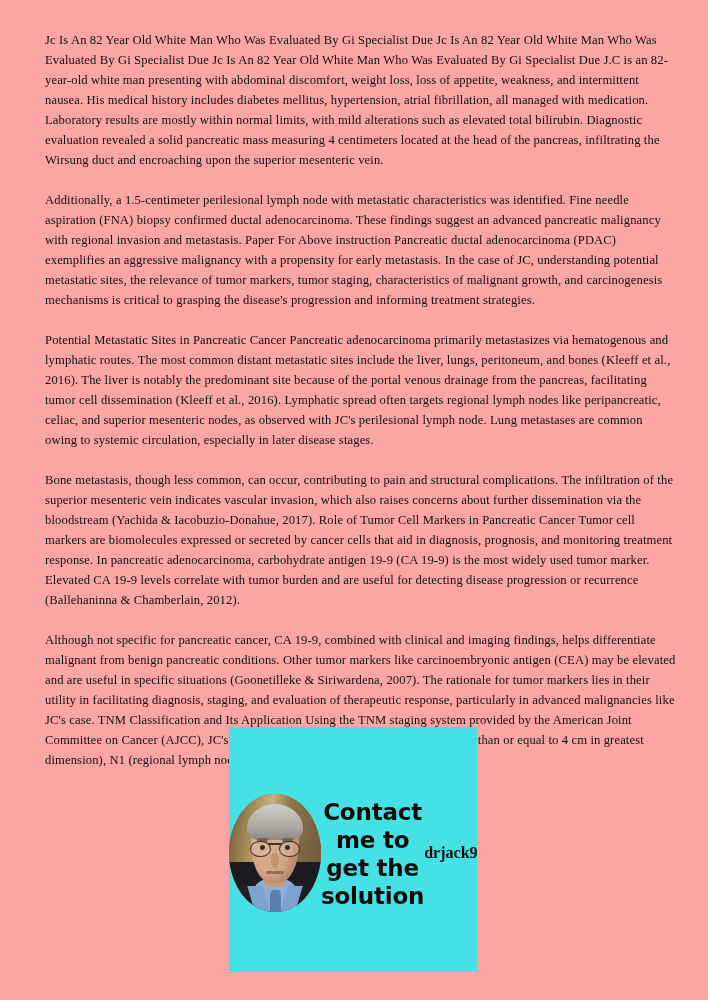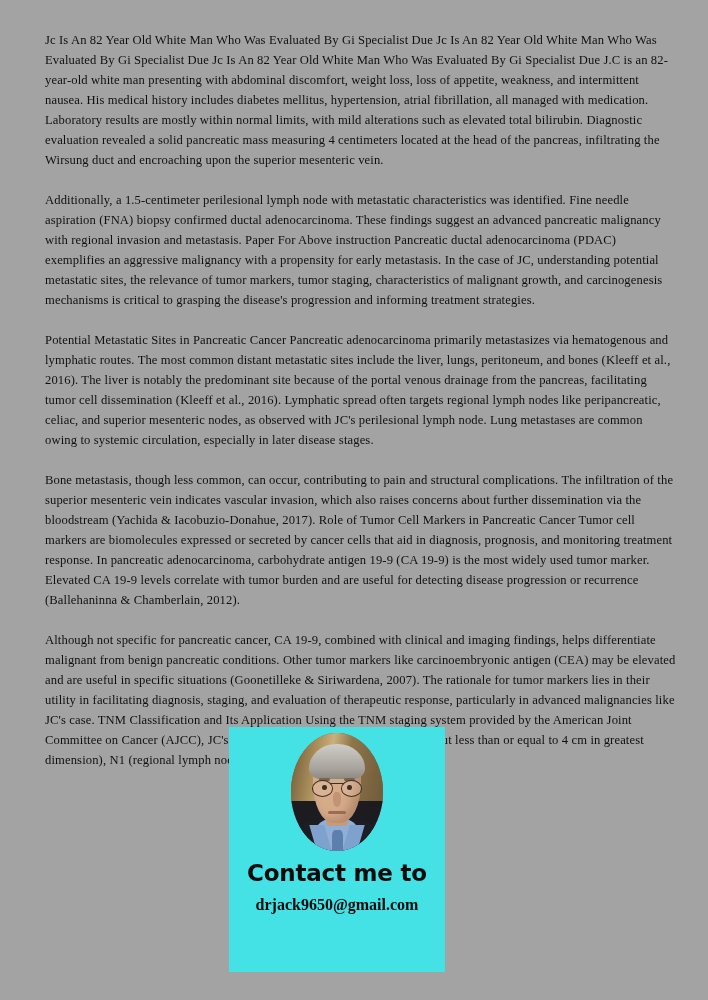--- a/index.html
+++ b/index.html
@@ -14,21 +14,21 @@
     font-family: "Liberation Serif", "DejaVu Serif", serif;
     color: #000000;
     overflow: hidden;
     position: relative;
   }
 
   #page {
     position: relative;
     width: 708px;
     height: 1000px;
-    background: #a3a3a3;
+    background: #fca5a5;
   }
 
   #doc-body {
     position: absolute;
     left: 45px;
     top: 30px;
     width: 632px;
   }
 
   .para {
@@ -41,26 +41,26 @@
   }
   .para:last-child {
     margin-bottom: 0;
   }
 
   
   #contact-card {
     position: absolute;
     left: 229px;
     top: 727px;
-    width: 216px;
+    width: 248px;
     height: 245px;
     background: #45e2e5;
     overflow: hidden;
     display: flex;
-    flex-direction: column;
+    flex-direction: row;
     align-items: center;
   }
 
   #portrait {
     position: relative;
     width: 92px;
     height: 118px;
     margin-top: 6px;
     border-radius: 50% / 50%;
     overflow: hidden;
@@ -276,19 +276,20 @@
       </div>
       <div class="ph-bridge"></div>
       <div class="ph-eyeL"></div>
       <div class="ph-eyeR"></div>
       <div class="ph-nose"></div>
       <div class="ph-mouth"></div>
     </div>
 
     <div id="card-heading">
       <span class="hl">Contact me to</span>
+      <span class="hl">get the solution</span>
     </div>
 
     <div id="card-email">drjack9650@gmail.com</div>
 
   </div>
 
 </div>
 
 </body></html>

